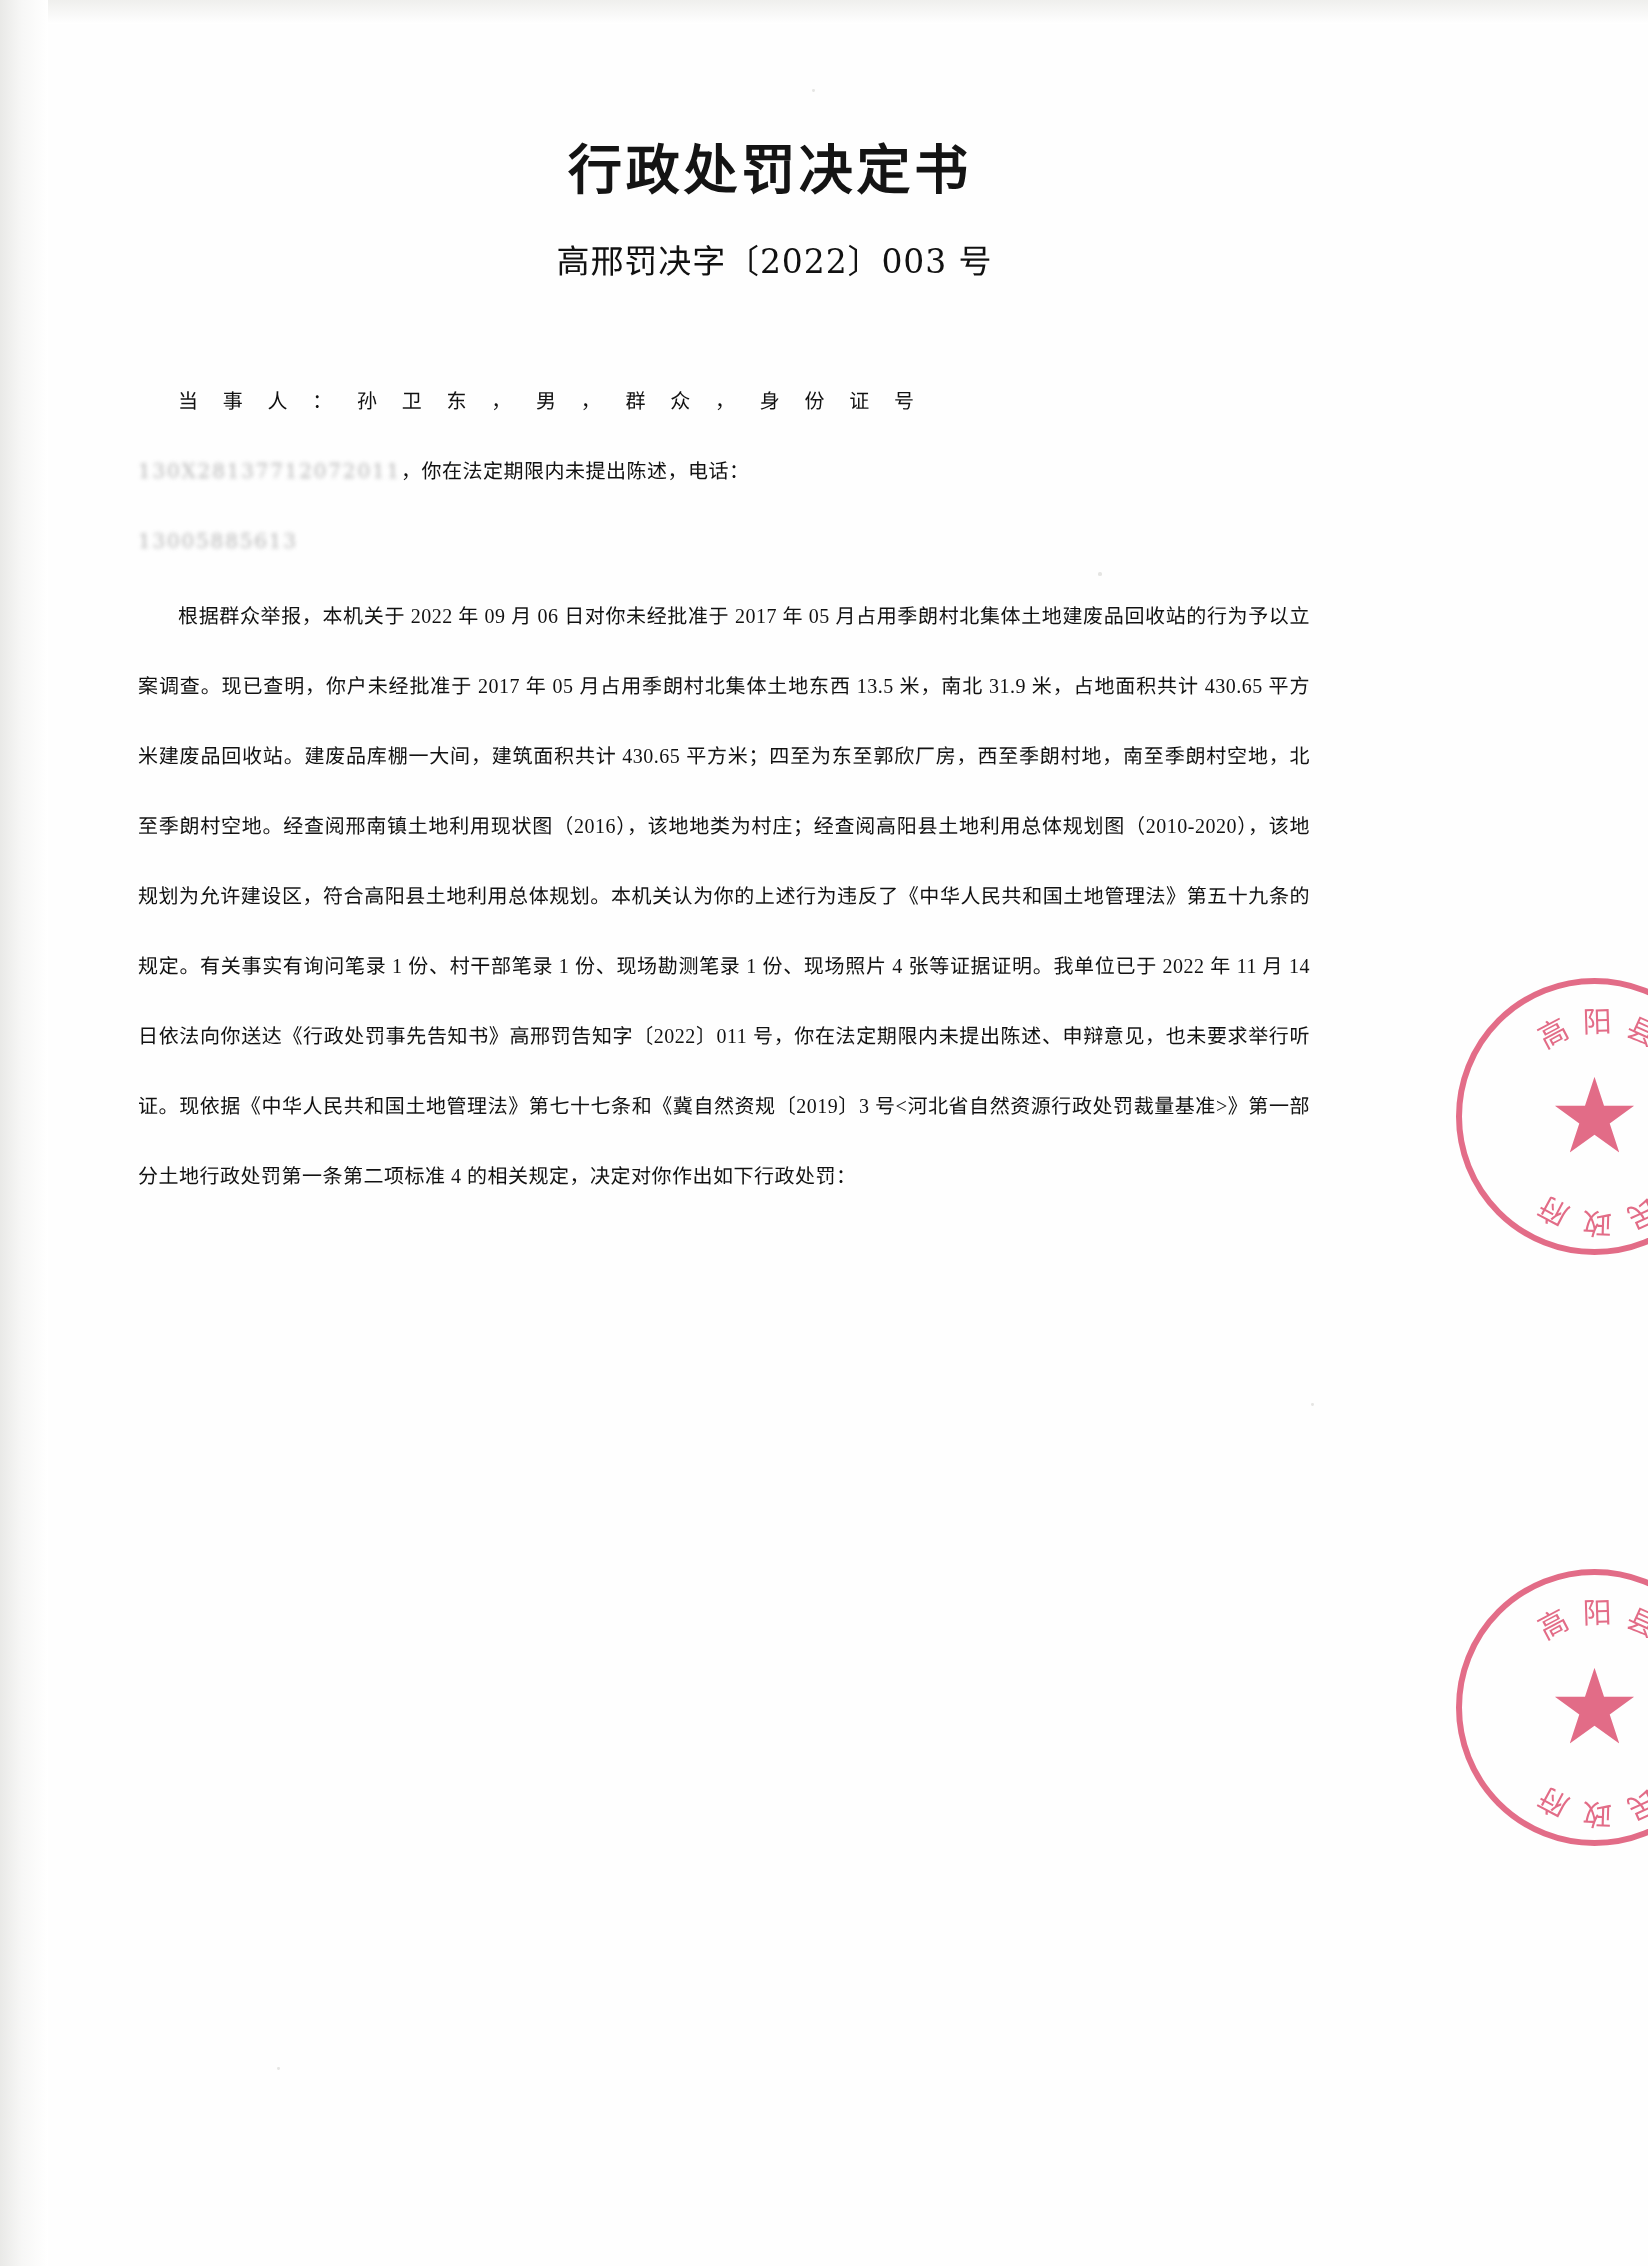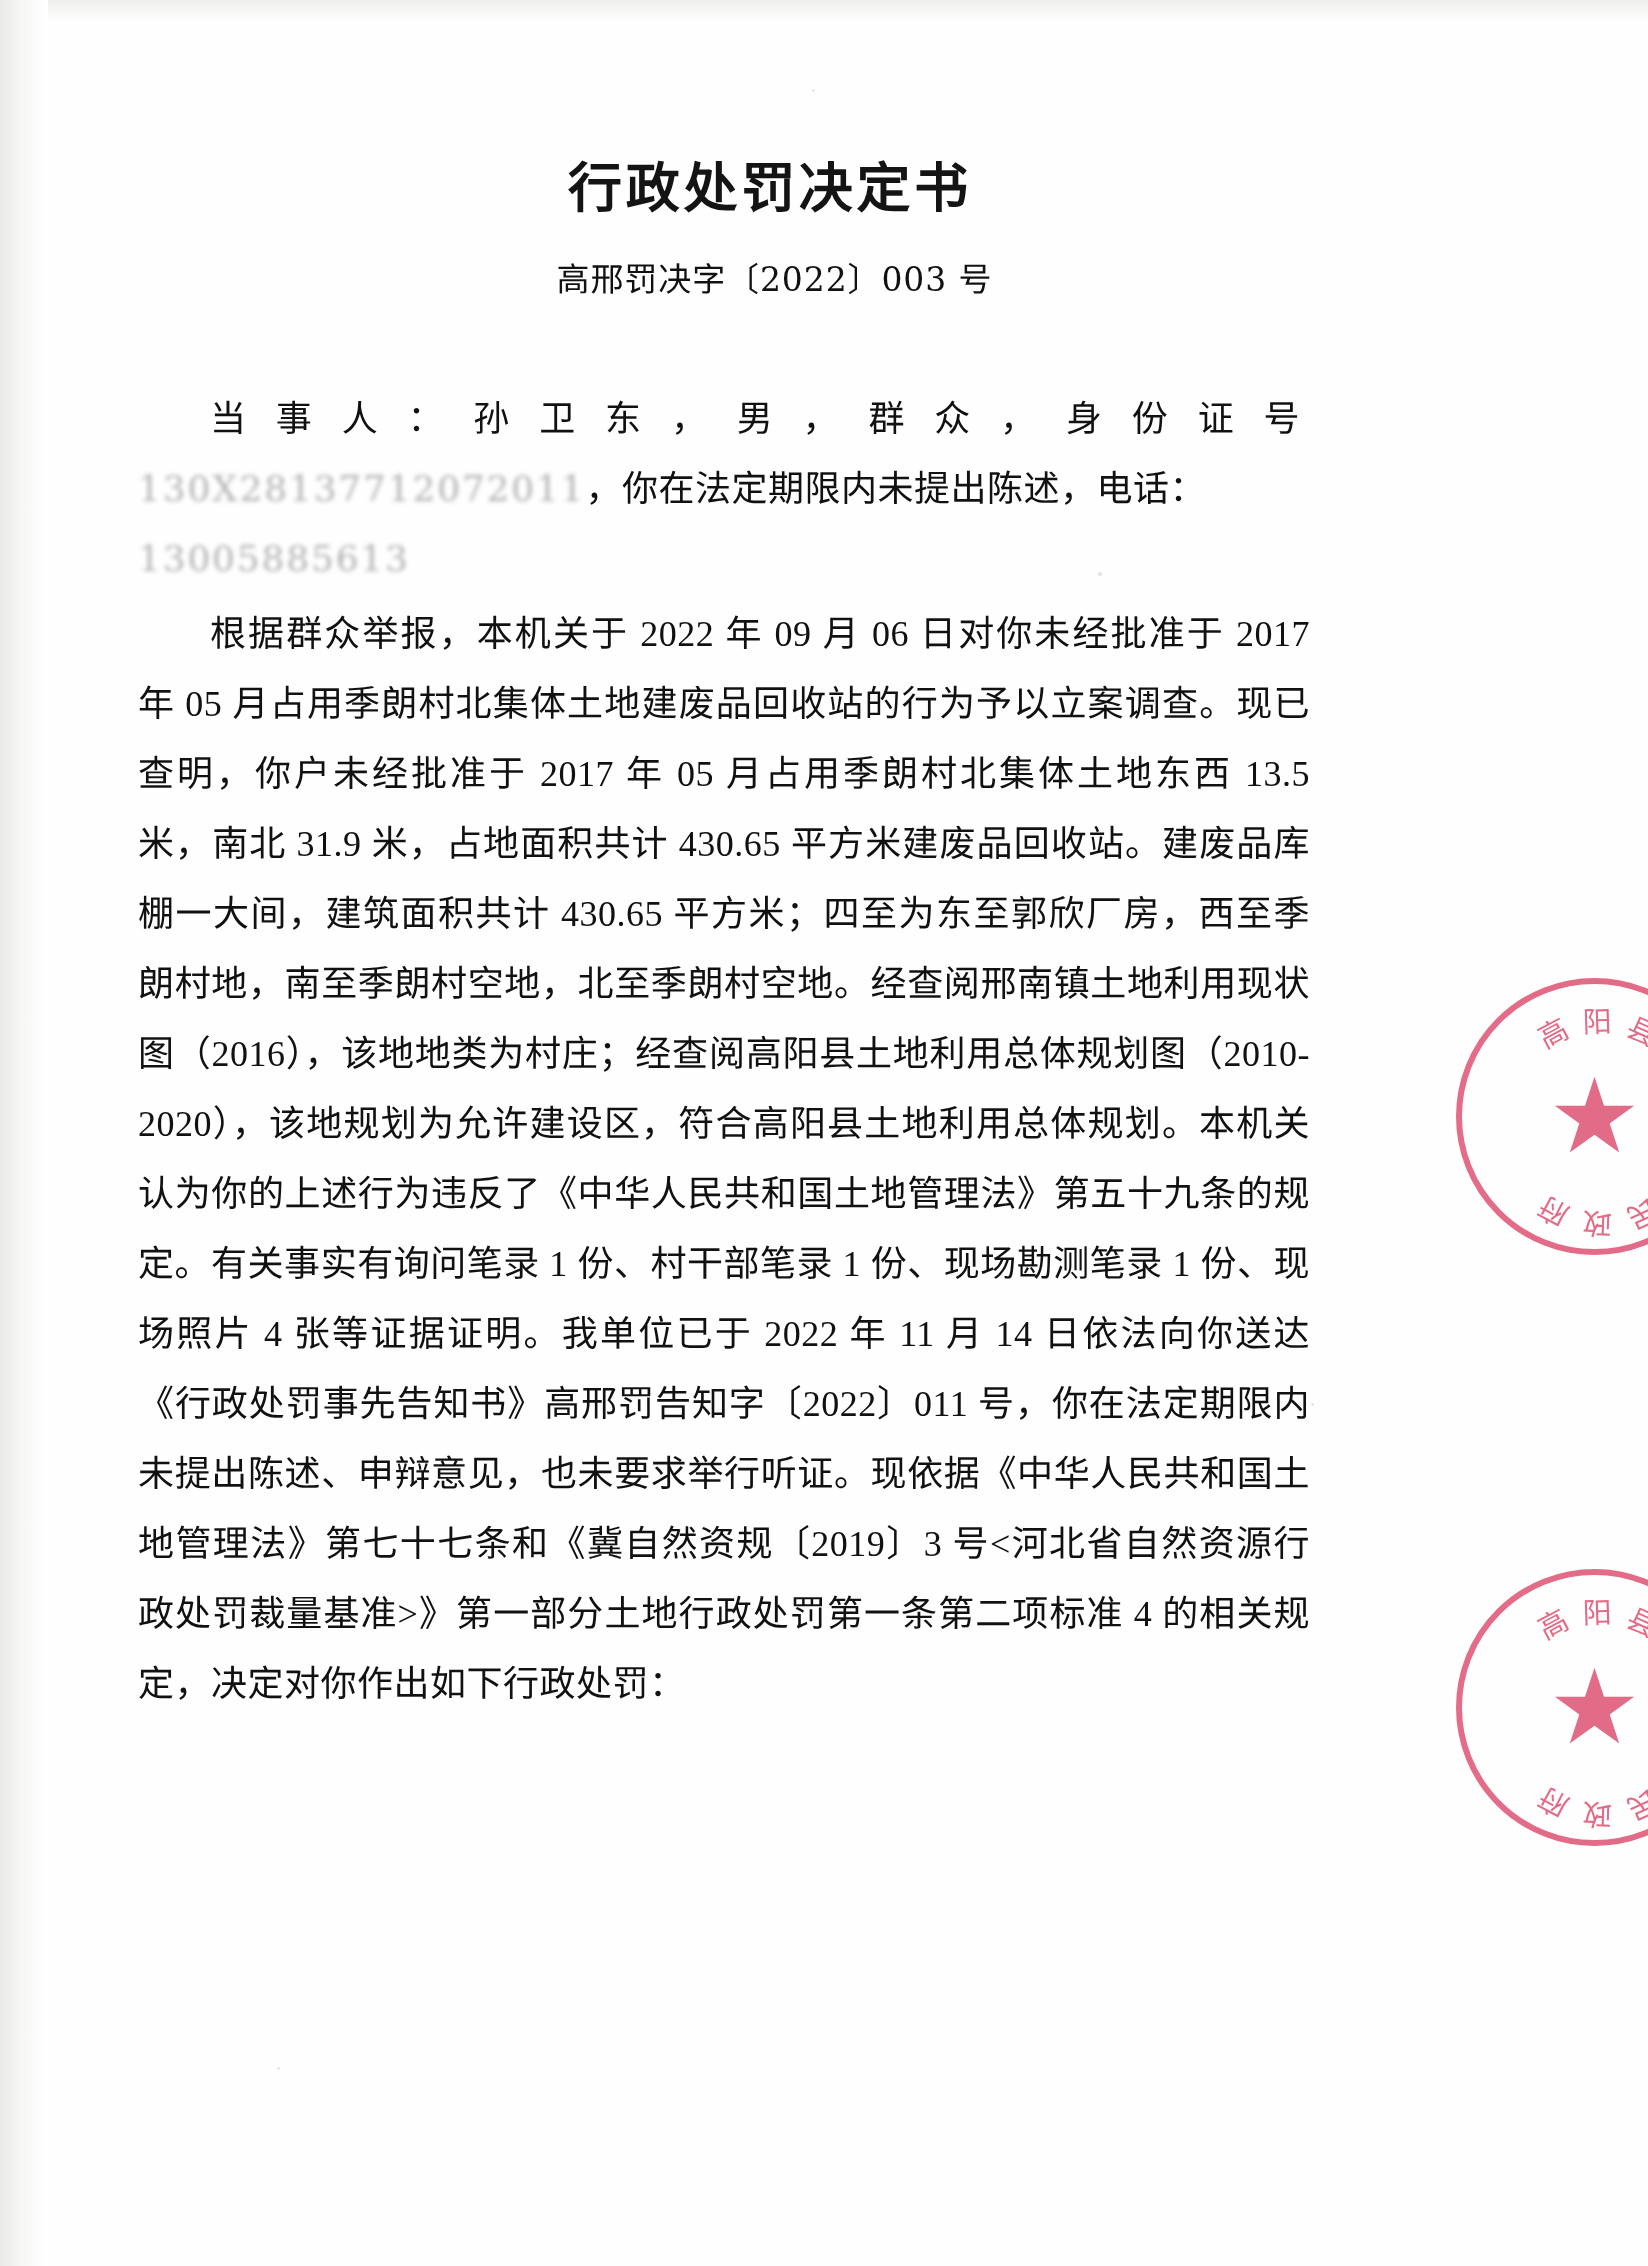--- a/index.html
+++ b/index.html
@@ -32,21 +32,21 @@
   .scan-edge-top {
     position: absolute;
     left: 0; right: 0; top: 0;
     height: 24px;
     background: linear-gradient(to bottom, #efefed 0%, #ffffff 100%);
   }
 
   .content {
     position: absolute;
     left: 138px;
-    top: 116px;
+    top: 98px;
     width: 1384px;
   }
 
   .doc-title {
     text-align: center;
     font-size: 54px;
     font-weight: 700;
     letter-spacing: 3.7px;
     font-family: "DejaVu Sans", "Liberation Sans", sans-serif;
     margin: 28px 0 0 0;
@@ -57,21 +57,21 @@
   .doc-number {
     text-align: center;
     font-size: 33px;
     margin-top: 29.5px;
     padding-right: 111px;
     letter-spacing: 0.9px;
   }
 
   .body-block {
     margin-top: 83px;
-    font-size: 36px;
+    font-size: 20px;
     line-height: 70px;
     letter-spacing: 0.5px;
     text-align: justify;
     width: 1172px;
   }
 
   .para {
     margin: 0 0 0 0;
     text-indent: 2em;
   }

